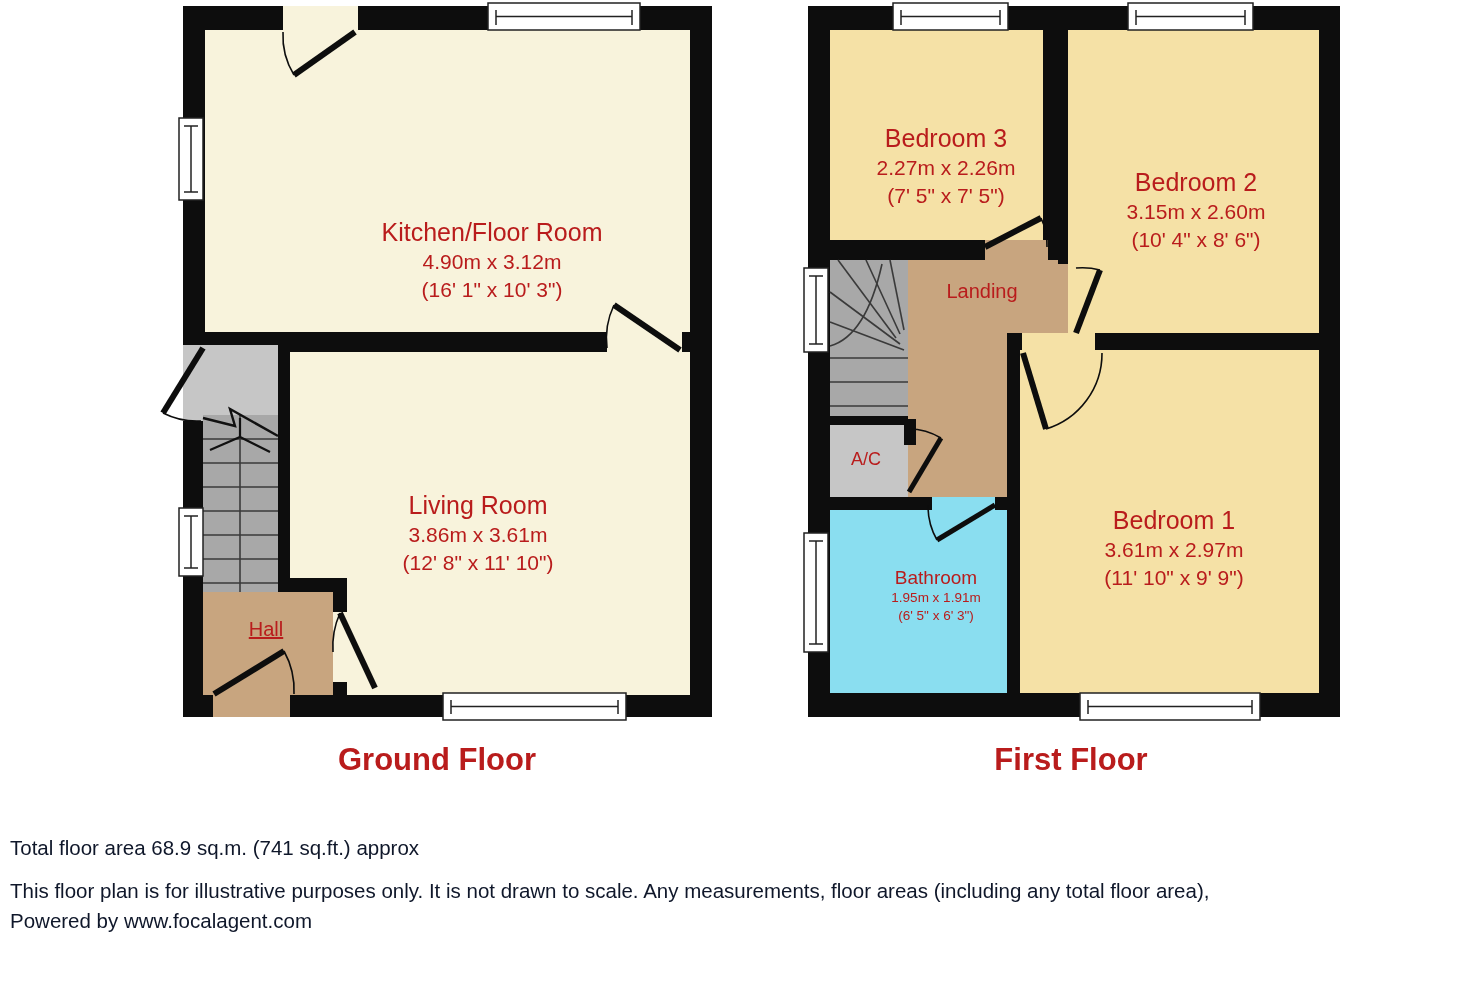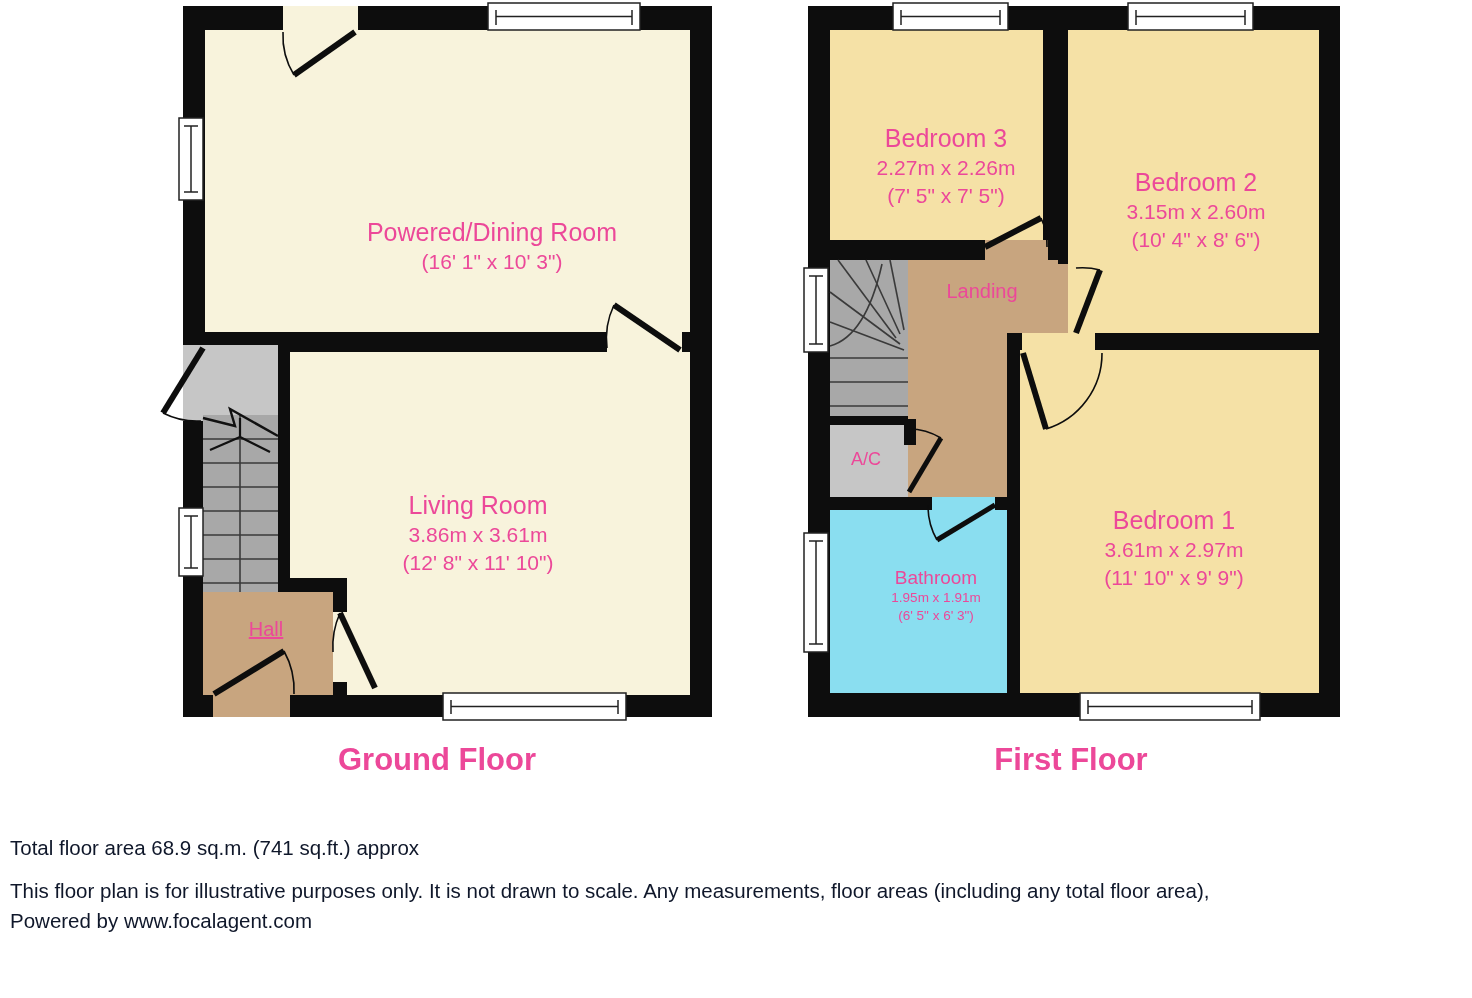--- a/index.html
+++ b/index.html
@@ -2,21 +2,21 @@
 <html><head>
 <meta charset="utf-8">
 <style>
   html,body{margin:0;padding:0;}
   body{
     width:1472px;height:998px;position:relative;background:#ffffff;
     font-family:"Liberation Sans", sans-serif;color:#141414;overflow:hidden;
   }
   .plan{position:absolute;}
   .plan svg{overflow:visible;display:block;}
-  .label{position:absolute;transform:translateX(-50%);text-align:center;white-space:nowrap;color:#ec4899;}
+  .label{position:absolute;transform:translateX(-50%);text-align:center;white-space:nowrap;color:#b91c1c;}
   .room-name{font-size:25px;line-height:31px;}
   .room-dim{font-size:21px;line-height:28px;}
   .small-name{font-size:19px;line-height:23px;}
   .small-dim{font-size:13.5px;line-height:18px;}
   .single{font-size:20px;}
   .ac-label{font-size:18px;}
   .floor-title{font-weight:bold;font-size:31px;}
   .footer-line{position:absolute;left:10px;font-size:20.5px;color:#0f172a;}
   .disclaimer div{line-height:29.5px;}
 </style>
@@ -185,21 +185,22 @@
     <g stroke="#222" stroke-width="1.5">
       <rect x="272" y="687" width="180" height="27" fill="#fff"></rect>
       <line x1="280" y1="700.5" x2="444" y2="700.5"></line>
       <line x1="280" y1="694" x2="280" y2="708"></line>
         <line x1="444" y1="694" x2="444" y2="708"></line>
     </g>
   </svg>
 </div>
 
 <div class="label" style="left:492px;top:217px;">
-  <div class="room-name">Powered/Dining Room</div>
+  <div class="room-name">Kitchen/Floor Room</div>
+  <div class="room-dim">4.90m x 3.12m</div>
   <div class="room-dim">(16' 1" x 10' 3")</div>
 </div>
 
 <div class="label" style="left:478px;top:490px;">
   <div class="room-name">Living Room</div>
   <div class="room-dim">3.86m x 3.61m</div>
   <div class="room-dim">(12' 8" x 11' 10")</div>
 </div>
 
 <div class="label single" style="left:266px;top:618px;text-decoration:underline;">Hall</div>

